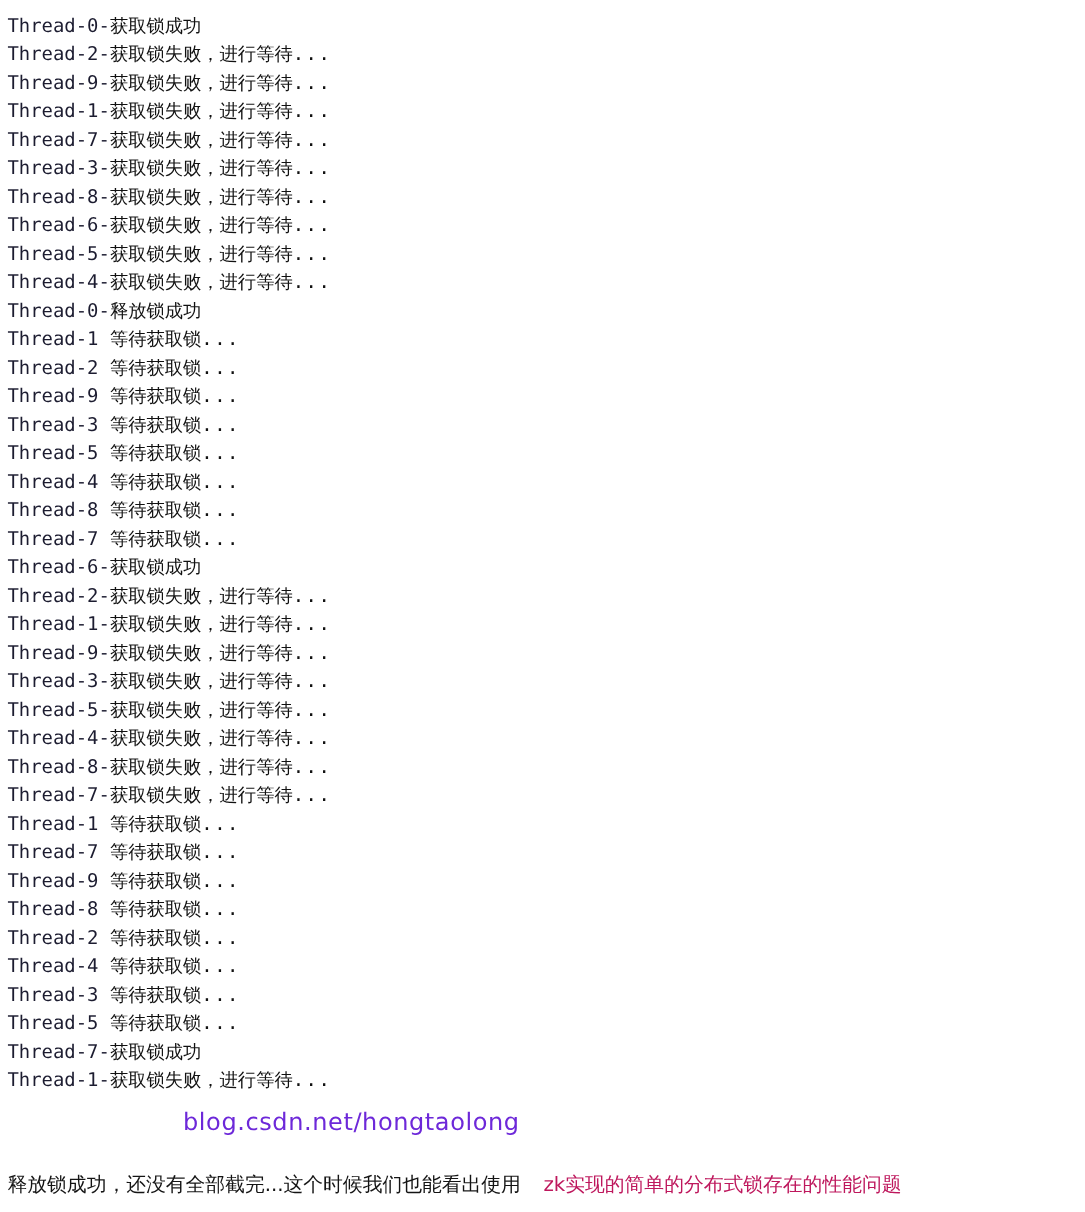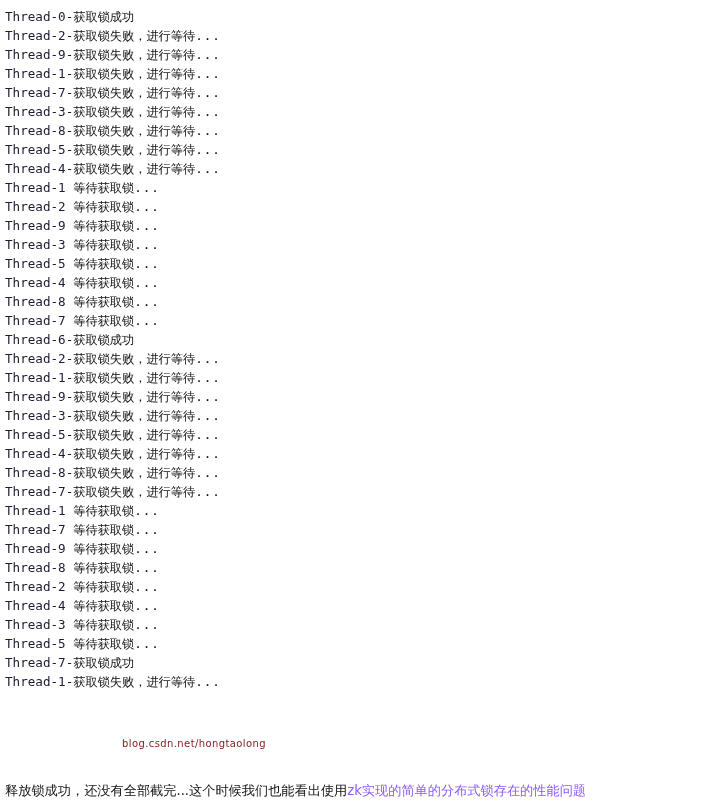--- a/index.html
+++ b/index.html
@@ -50,22 +50,22 @@
     font-size: 12.6px;
     letter-spacing: 1px;
   }
 
   
   #watermark {
     position: absolute;
     left: 122px;
     top: 738px;
     font-family: "DejaVu Sans", "Liberation Sans", sans-serif;
-    font-size: 10px;
-    color: #7f1d1d;
+    font-size: 16px;
+    color: #6d28d9;
     letter-spacing: 0.4px;
     white-space: pre;
     user-select: none;
     pointer-events: none;
   }
 
   
   #caption {
     position: absolute;
     left: 5px;
@@ -84,22 +84,24 @@
 <body>
 
 <div id="console-log">
     <div class="log-line"><span class="thread">Thread-0</span><span class="thread">-</span><span class="msg">获取锁成功</span><span class="dots"></span></div>
     <div class="log-line"><span class="thread">Thread-2</span><span class="thread">-</span><span class="msg">获取锁失败，进行等待</span><span class="dots">...</span></div>
     <div class="log-line"><span class="thread">Thread-9</span><span class="thread">-</span><span class="msg">获取锁失败，进行等待</span><span class="dots">...</span></div>
     <div class="log-line"><span class="thread">Thread-1</span><span class="thread">-</span><span class="msg">获取锁失败，进行等待</span><span class="dots">...</span></div>
     <div class="log-line"><span class="thread">Thread-7</span><span class="thread">-</span><span class="msg">获取锁失败，进行等待</span><span class="dots">...</span></div>
     <div class="log-line"><span class="thread">Thread-3</span><span class="thread">-</span><span class="msg">获取锁失败，进行等待</span><span class="dots">...</span></div>
     <div class="log-line"><span class="thread">Thread-8</span><span class="thread">-</span><span class="msg">获取锁失败，进行等待</span><span class="dots">...</span></div>
+    <div class="log-line"><span class="thread">Thread-6</span><span class="thread">-</span><span class="msg">获取锁失败，进行等待</span><span class="dots">...</span></div>
     <div class="log-line"><span class="thread">Thread-5</span><span class="thread">-</span><span class="msg">获取锁失败，进行等待</span><span class="dots">...</span></div>
     <div class="log-line"><span class="thread">Thread-4</span><span class="thread">-</span><span class="msg">获取锁失败，进行等待</span><span class="dots">...</span></div>
+    <div class="log-line"><span class="thread">Thread-0</span><span class="thread">-</span><span class="msg">释放锁成功</span><span class="dots"></span></div>
     <div class="log-line"><span class="thread">Thread-1</span><span class="thread"> </span><span class="msg">等待获取锁</span><span class="dots">...</span></div>
     <div class="log-line"><span class="thread">Thread-2</span><span class="thread"> </span><span class="msg">等待获取锁</span><span class="dots">...</span></div>
     <div class="log-line"><span class="thread">Thread-9</span><span class="thread"> </span><span class="msg">等待获取锁</span><span class="dots">...</span></div>
     <div class="log-line"><span class="thread">Thread-3</span><span class="thread"> </span><span class="msg">等待获取锁</span><span class="dots">...</span></div>
     <div class="log-line"><span class="thread">Thread-5</span><span class="thread"> </span><span class="msg">等待获取锁</span><span class="dots">...</span></div>
     <div class="log-line"><span class="thread">Thread-4</span><span class="thread"> </span><span class="msg">等待获取锁</span><span class="dots">...</span></div>
     <div class="log-line"><span class="thread">Thread-8</span><span class="thread"> </span><span class="msg">等待获取锁</span><span class="dots">...</span></div>
     <div class="log-line"><span class="thread">Thread-7</span><span class="thread"> </span><span class="msg">等待获取锁</span><span class="dots">...</span></div>
     <div class="log-line"><span class="thread">Thread-6</span><span class="thread">-</span><span class="msg">获取锁成功</span><span class="dots"></span></div>
     <div class="log-line"><span class="thread">Thread-2</span><span class="thread">-</span><span class="msg">获取锁失败，进行等待</span><span class="dots">...</span></div>
@@ -117,13 +119,13 @@
     <div class="log-line"><span class="thread">Thread-2</span><span class="thread"> </span><span class="msg">等待获取锁</span><span class="dots">...</span></div>
     <div class="log-line"><span class="thread">Thread-4</span><span class="thread"> </span><span class="msg">等待获取锁</span><span class="dots">...</span></div>
     <div class="log-line"><span class="thread">Thread-3</span><span class="thread"> </span><span class="msg">等待获取锁</span><span class="dots">...</span></div>
     <div class="log-line"><span class="thread">Thread-5</span><span class="thread"> </span><span class="msg">等待获取锁</span><span class="dots">...</span></div>
     <div class="log-line"><span class="thread">Thread-7</span><span class="thread">-</span><span class="msg">获取锁成功</span><span class="dots"></span></div>
     <div class="log-line"><span class="thread">Thread-1</span><span class="thread">-</span><span class="msg">获取锁失败，进行等待</span><span class="dots">...</span></div>
   </div>
 
 <div id="watermark">blog.csdn.net/hongtaolong</div>
 
-<div id="caption"><span>释放锁成功，还没有全部截完...这个时候我们也能看出使用</span><span class="hl" style="color: #8b5cf6;">zk实现的简单的分布式锁存在的性能问题</span></div>
+<div id="caption"><span>释放锁成功，还没有全部截完...这个时候我们也能看出使用</span><span class="hl" style="color: #be185d; padding-left: 15px;">zk实现的简单的分布式锁存在的性能问题</span></div>
 
 </body></html>

